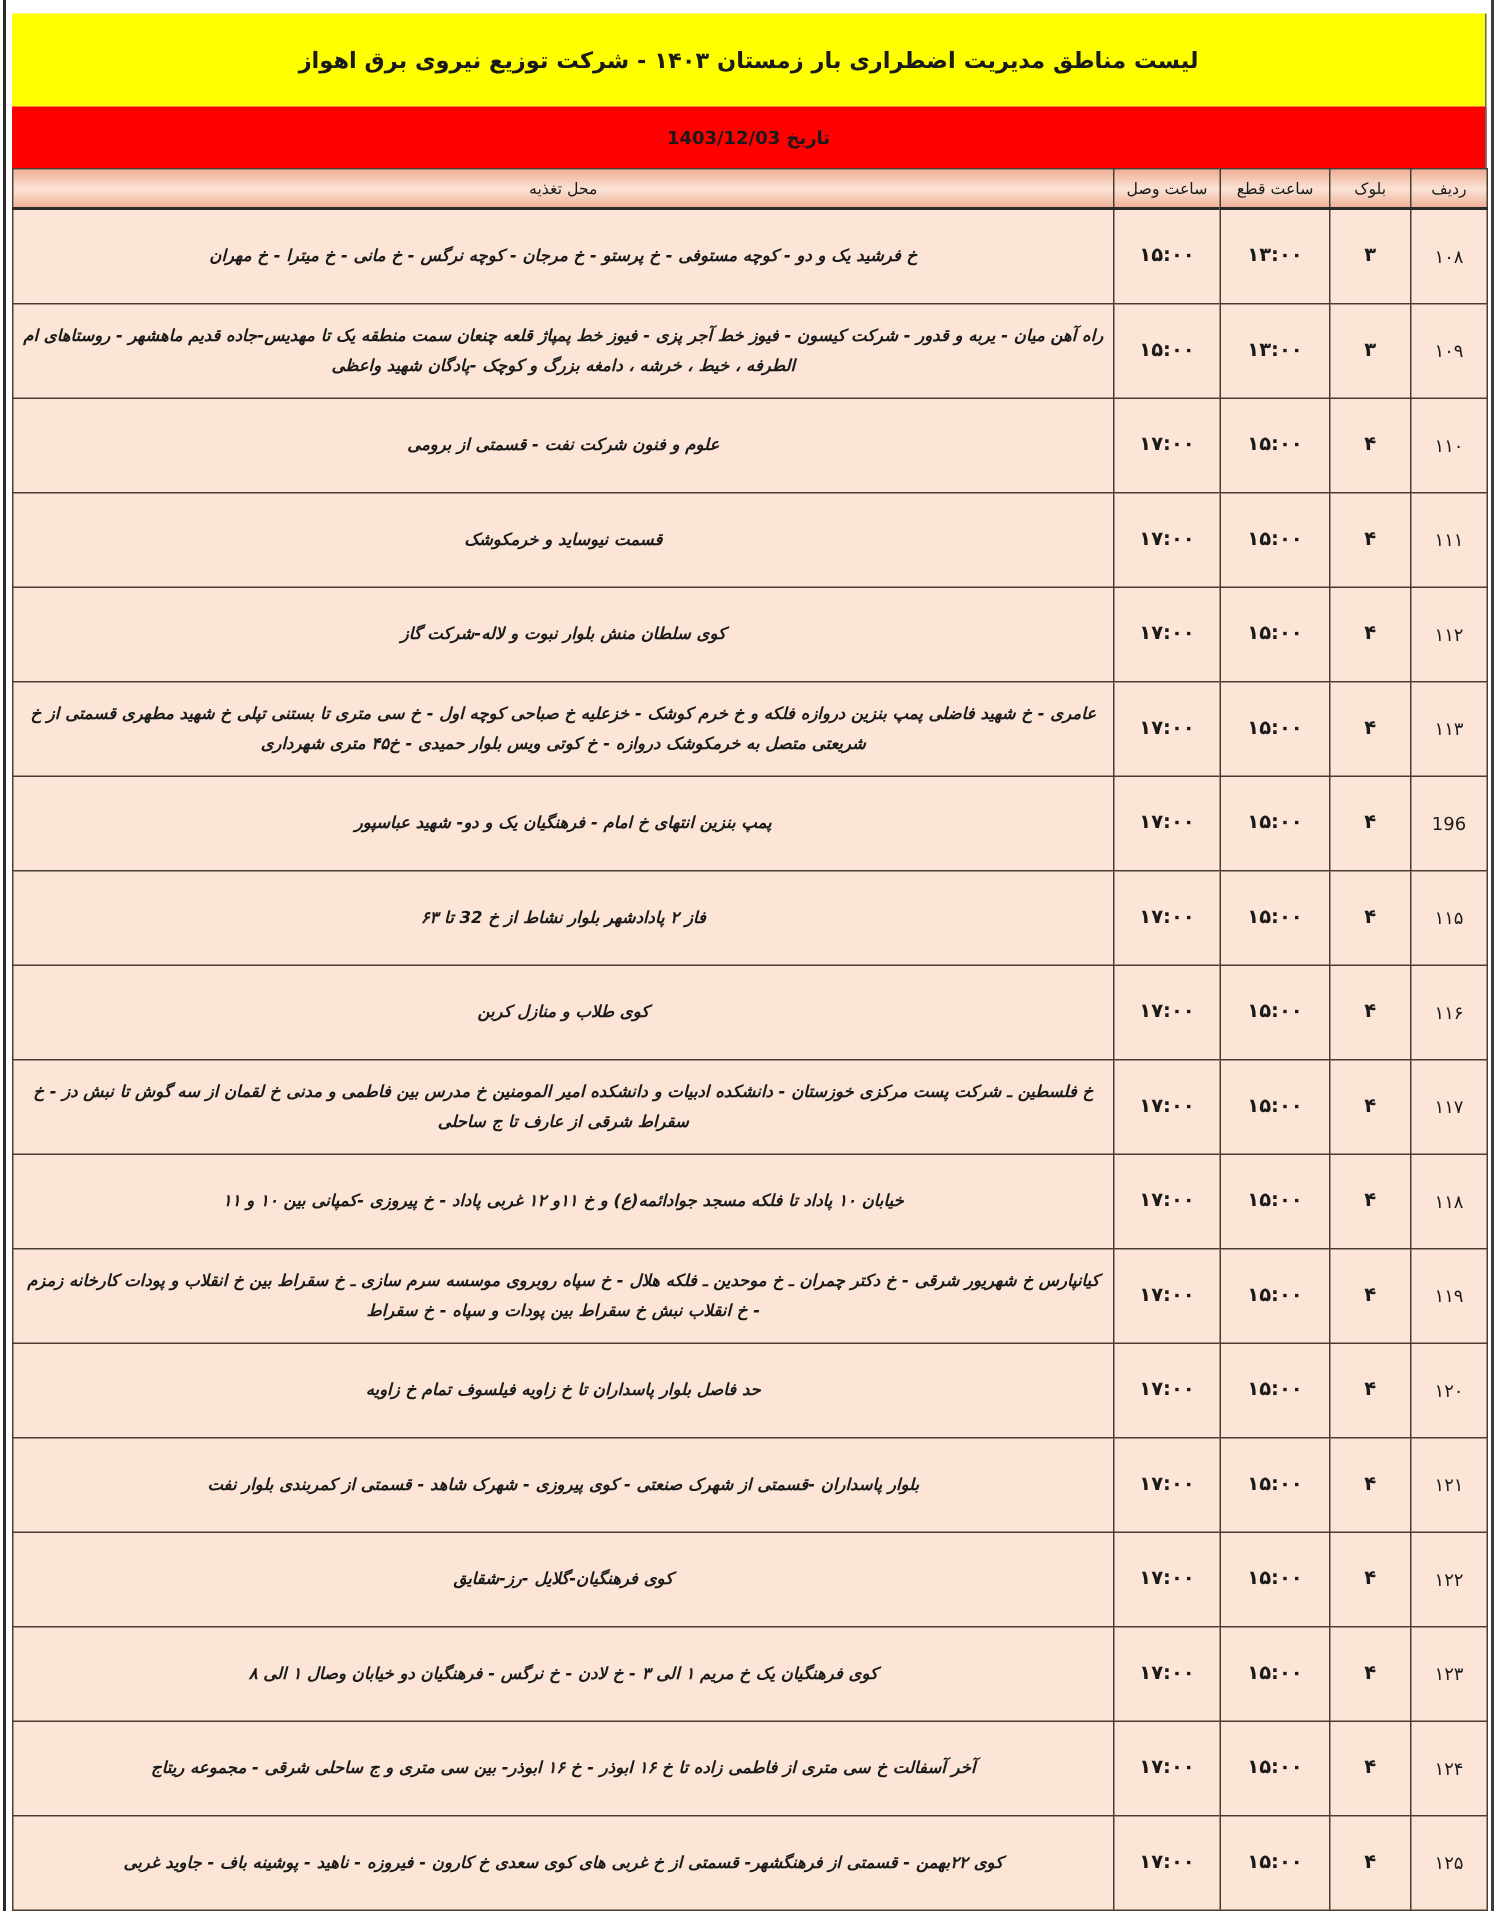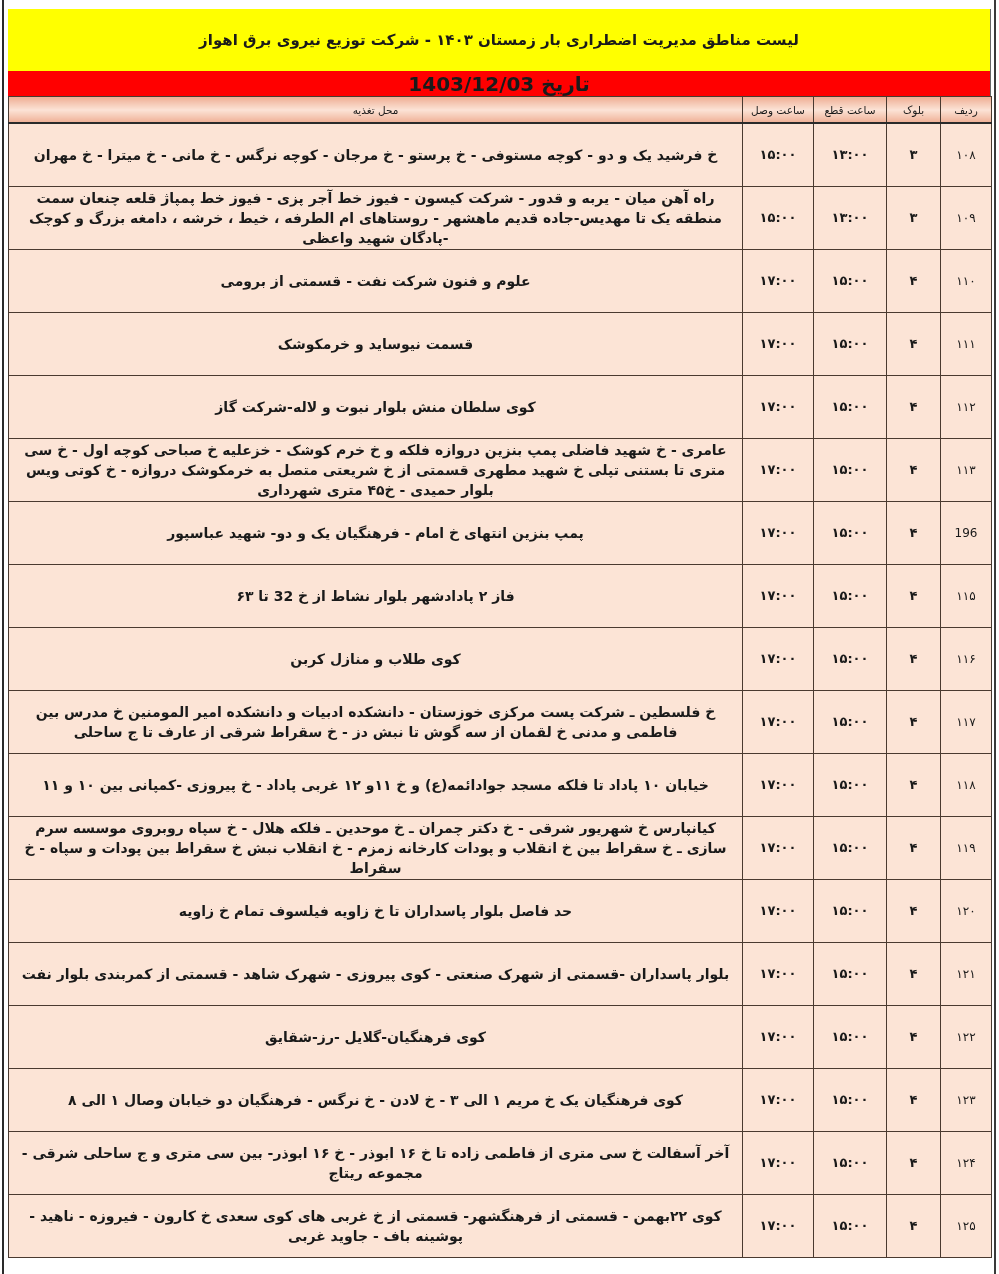--- a/index.html
+++ b/index.html
@@ -3,32 +3,32 @@
   <meta charset="utf-8">
   <style>
     html, body { margin: 0; padding: 0; background: #ffffff; }
     body { width: 999px; height: 1274px; position: relative; overflow: hidden;
            font-family: "DejaVu Sans", sans-serif; }
     .page-edge-left { position: absolute; left: 2px; top: 0; width: 2px; height: 1274px; background: #2a2a2a; }
     .page-edge-right { position: absolute; left: 994px; top: 0; width: 2px; height: 1274px; background: #3a3a3a; }
     .sheet { position: absolute; left: 8px; top: 9px; width: 983px; }
     .title-band { height: 62px; background: #ffff00; display: flex; align-items: center; justify-content: center;
                   direction: rtl; font-weight: bold; font-size: 15px; color: #1a1a1a; border-right: 1px solid #666; }
-    .date-band { height: 25px; background: #ff0000; display: flex; align-items: center; justify-content: center;
-                 direction: rtl; font-weight: bold; font-size: 20px; color: #1a1a1a; border-right: 1px solid #666; text-align: center; }
+    .date-band { height: 41px; background: #ff0000; display: flex; align-items: center; justify-content: center;
+                 direction: rtl; font-weight: bold; font-size: 12px; color: #1a1a1a; border-right: 1px solid #666; text-align: center; }
     table { border-collapse: collapse; width: 983px; table-layout: fixed; direction: rtl; }
     th, td { border: 1px solid #4a3a30; text-align: center; color: #1a1a1a; padding: 0 6px; }
     th { height: 25px; font-size: 10.5px; font-weight: normal;
          background: linear-gradient(to bottom, #efb096 0%, #fbe3d6 50%, #efb096 100%);
          border-bottom: 2px solid #2a2a2a; margin-left: 48px; }
     td { height: 62px; background: #fce4d6; font-size: 11px; font-weight: bold; line-height: 20px; }
     td.num { font-size: 12px; font-weight: normal; }
     td.time { font-size: 13px; font-weight: bold; }
     td.block { font-size: 13px; font-weight: bold; }
-    td.loc { font-size: 14px; }
+    td.loc { font-size: 11px; font-style: italic; }
     col.c-row { width: 51px; }
     col.c-block { width: 54px; }
     col.c-cut { width: 73px; }
     col.c-conn { width: 71px; }
     col.c-loc { width: 734px; }
   </style>
 </head>
 <body>
 
 <div class="page-edge-left"></div>

